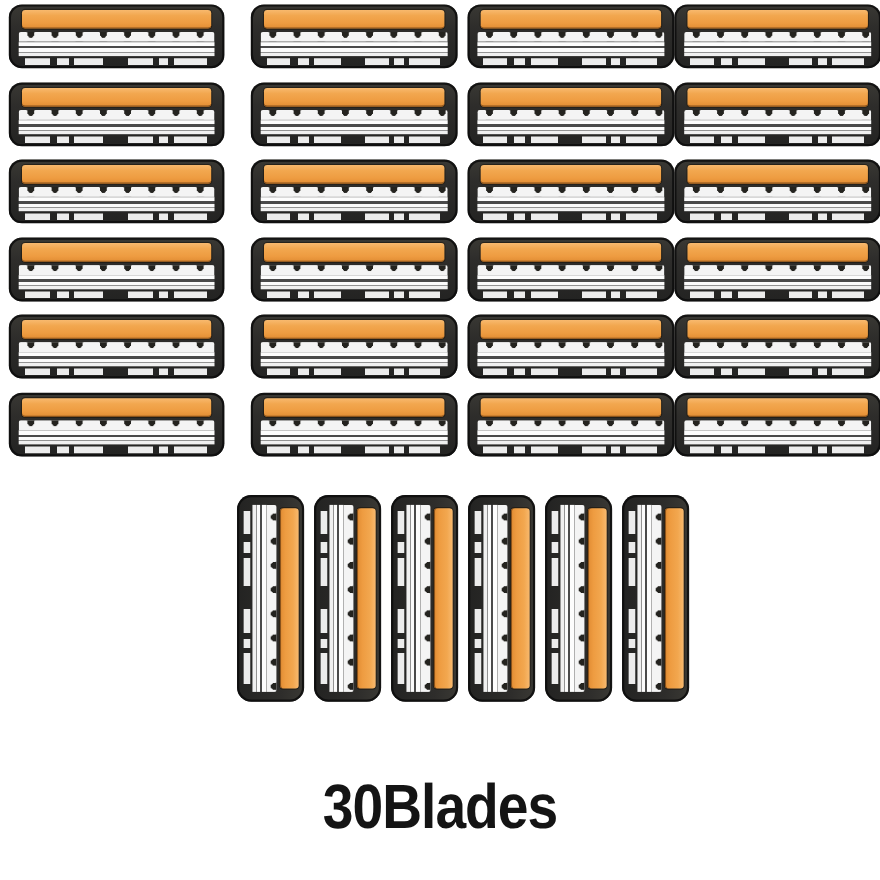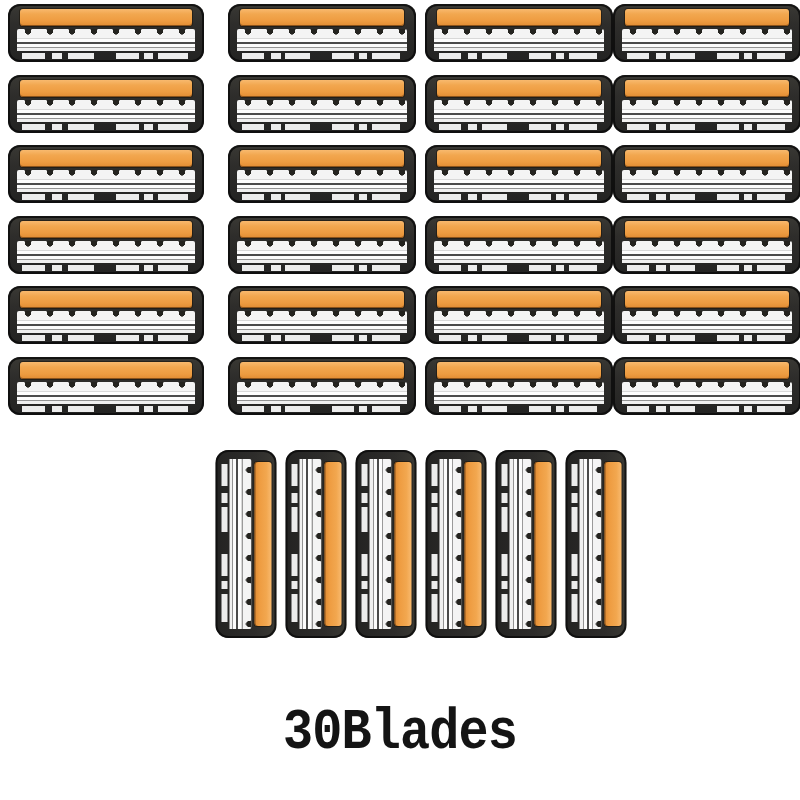--- a/index.html
+++ b/index.html
@@ -2,21 +2,21 @@
 <html style="--bg: #ffffff; --label: #141414;"><head>
 <meta charset="utf-8">
 <style>
   html, body { margin: 0; padding: 0; background: #ffffff; }
   .canvas {
     position: relative;
     width: 800px;
     height: 800px;
     background: var(--bg, #ffffff);
     overflow: hidden;
-    font-family: Liberation Mono, monospace;
+    font-family: Liberation Sans, sans-serif;
   }
 
   
   .h-grid {
     position: absolute;
     left: 8px;
     top: 4px;
     display: grid;
     grid-template-columns: 220px 197px 188px 188px;
     grid-auto-rows: 58px;

